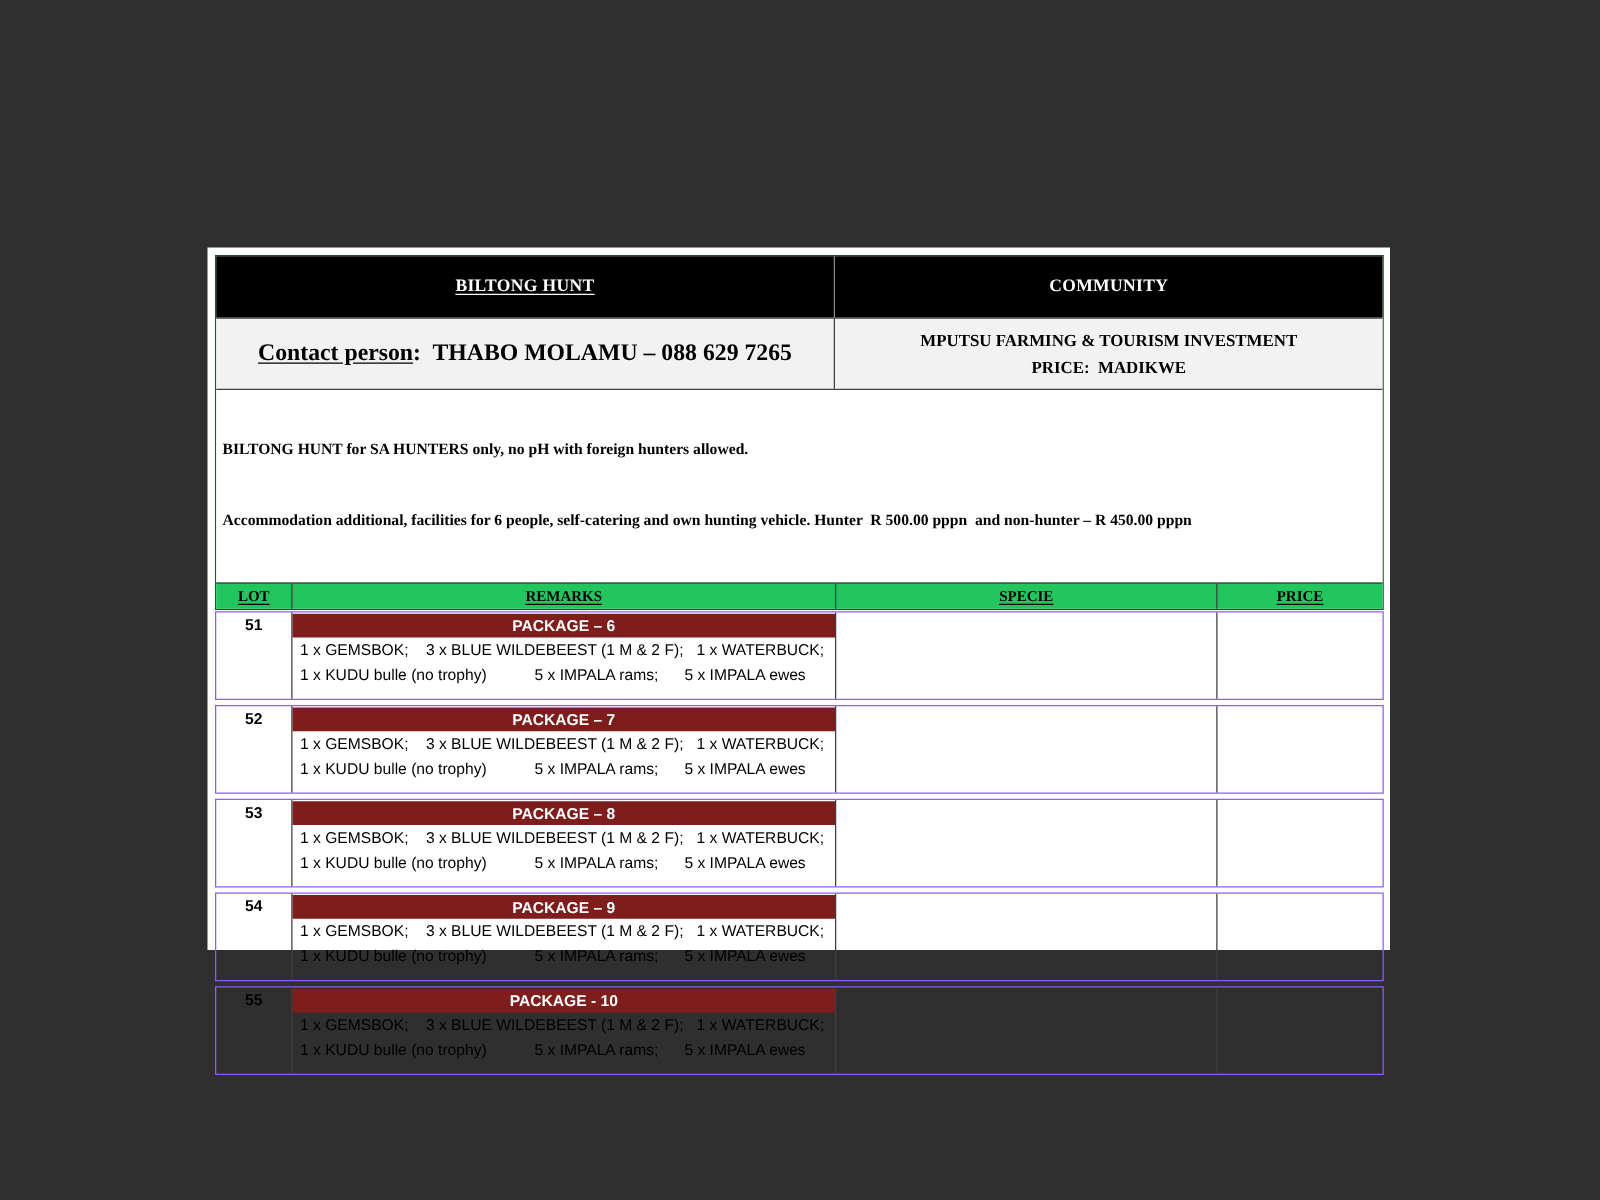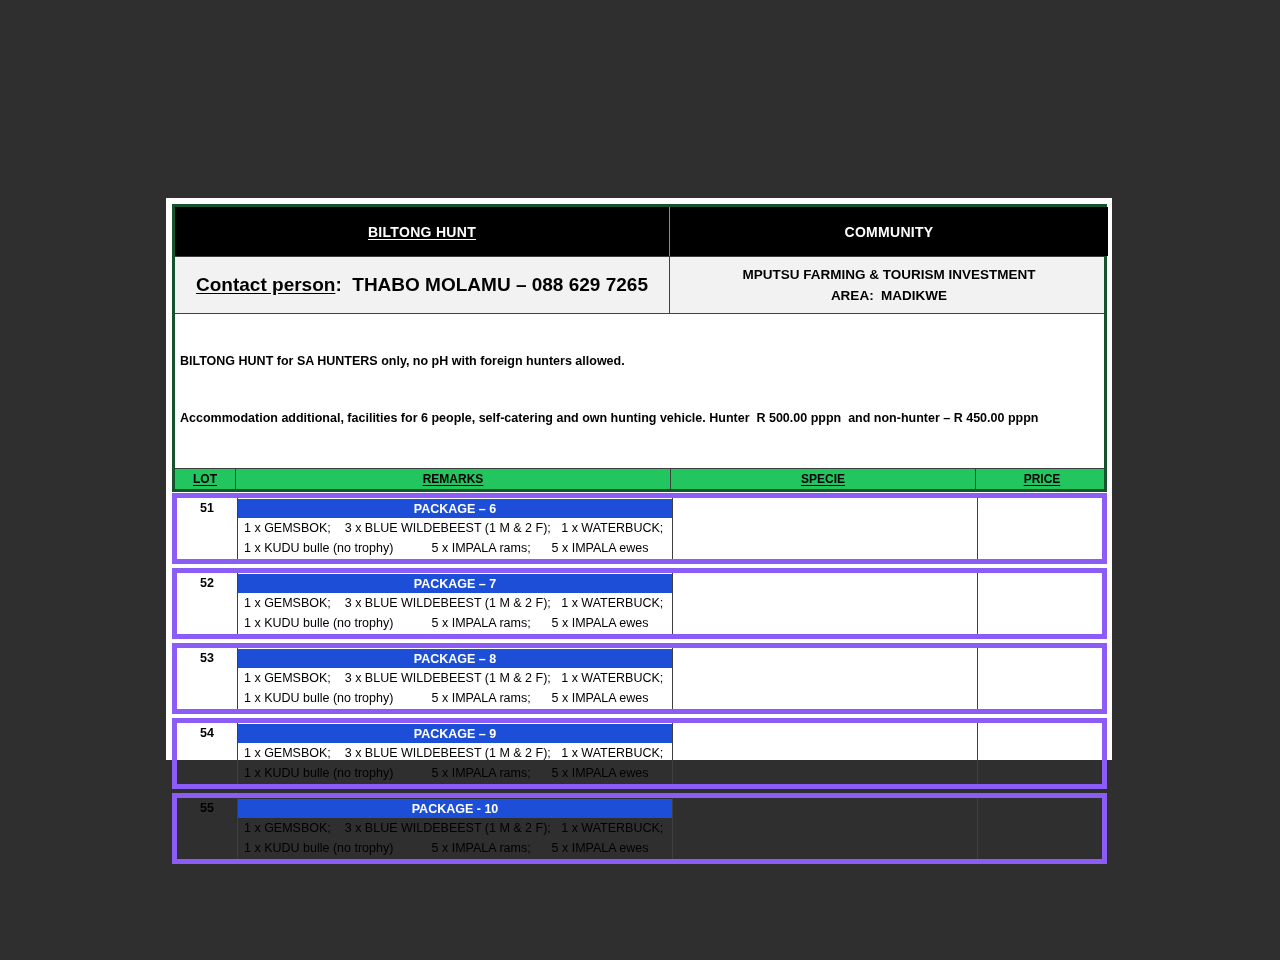--- a/index.html
+++ b/index.html
@@ -14,22 +14,23 @@
   .page{
     position:absolute;
     left:166px;top:198px;
     width:946px;height:562px;
     background:#ffffff;
     box-sizing:border-box;
     padding:6px 5px 0 6px;
   }
   
   .topblock{
-    border:3px solid #14532d;
+    border:1px solid #14532d;
     box-sizing:border-box;
+    font-family:Liberation Serif, serif;
   }
   .grid2{
     display:grid;
     grid-template-columns:495px 438px;
   }
   .hdr-cell{
     background:#000000;
     color:#ffffff;
     height:49px;
     display:flex;align-items:center;justify-content:center;
@@ -72,38 +73,38 @@
   }
   .colhead-cell{
     height:20px;
     display:flex;align-items:center;justify-content:center;
     font-weight:bold;font-size:12px;
   }
   .colhead-cell + .colhead-cell{border-left:1px solid #3f3f3f;}
   .u{text-decoration:underline;text-underline-offset:2px;}
   
   .lot-block{
-    border:5px solid #8b5cf6;
+    border:1px solid #8b5cf6;
     box-sizing:border-box;
     margin-top:4px;
     height:71px;
   }
   .lot-block.first{margin-top:1px;}
   .lot-cell{
     text-align:center;
     font-weight:bold;
     font-size:12.5px;
     padding-top:3px;
   }
   .specie-cell{border-left:1px solid #3f3f3f;}
   .remarks-cell{border-left:1px solid #3f3f3f;}
   .price-cell{border-left:1px solid #3f3f3f;}
   .pkgbar{
     height:19px;
-    background:#1d4ed8;
+    background:#7f1d1d;
     color:#ffffff;
     font-weight:bold;
     font-size:12.5px;
     display:flex;align-items:center;justify-content:center;
     margin-top:1px;
   }
   .sline{
     font-size:12.5px;
     line-height:20px;
     padding-left:6px;
@@ -125,21 +126,21 @@
         <span>COMMUNITY</span>
       </div>
     </div>
 
     <div class="grid2 contact-row">
       <div class="contact-cell left">
         <span class="u">Contact person</span><span>:  THABO MOLAMU – 088 629 7265</span>
       </div>
       <div class="community-cell">
         <span>MPUTSU FARMING &amp; TOURISM INVESTMENT</span>
-        <span>AREA:  MADIKWE</span>
+        <span>PRICE:  MADIKWE</span>
       </div>
     </div>
 
     <div class="notes-row">
       <div>BILTONG HUNT for SA HUNTERS only, no pH with foreign hunters allowed.</div>
       <div>Accommodation additional, facilities for 6 people, self-catering and own hunting vehicle. Hunter  R 500.00 pppn  and non-hunter – R 450.00 pppn</div>
     </div>
 
     <div class="grid4 colhead-row">
       <div class="colhead-cell">

